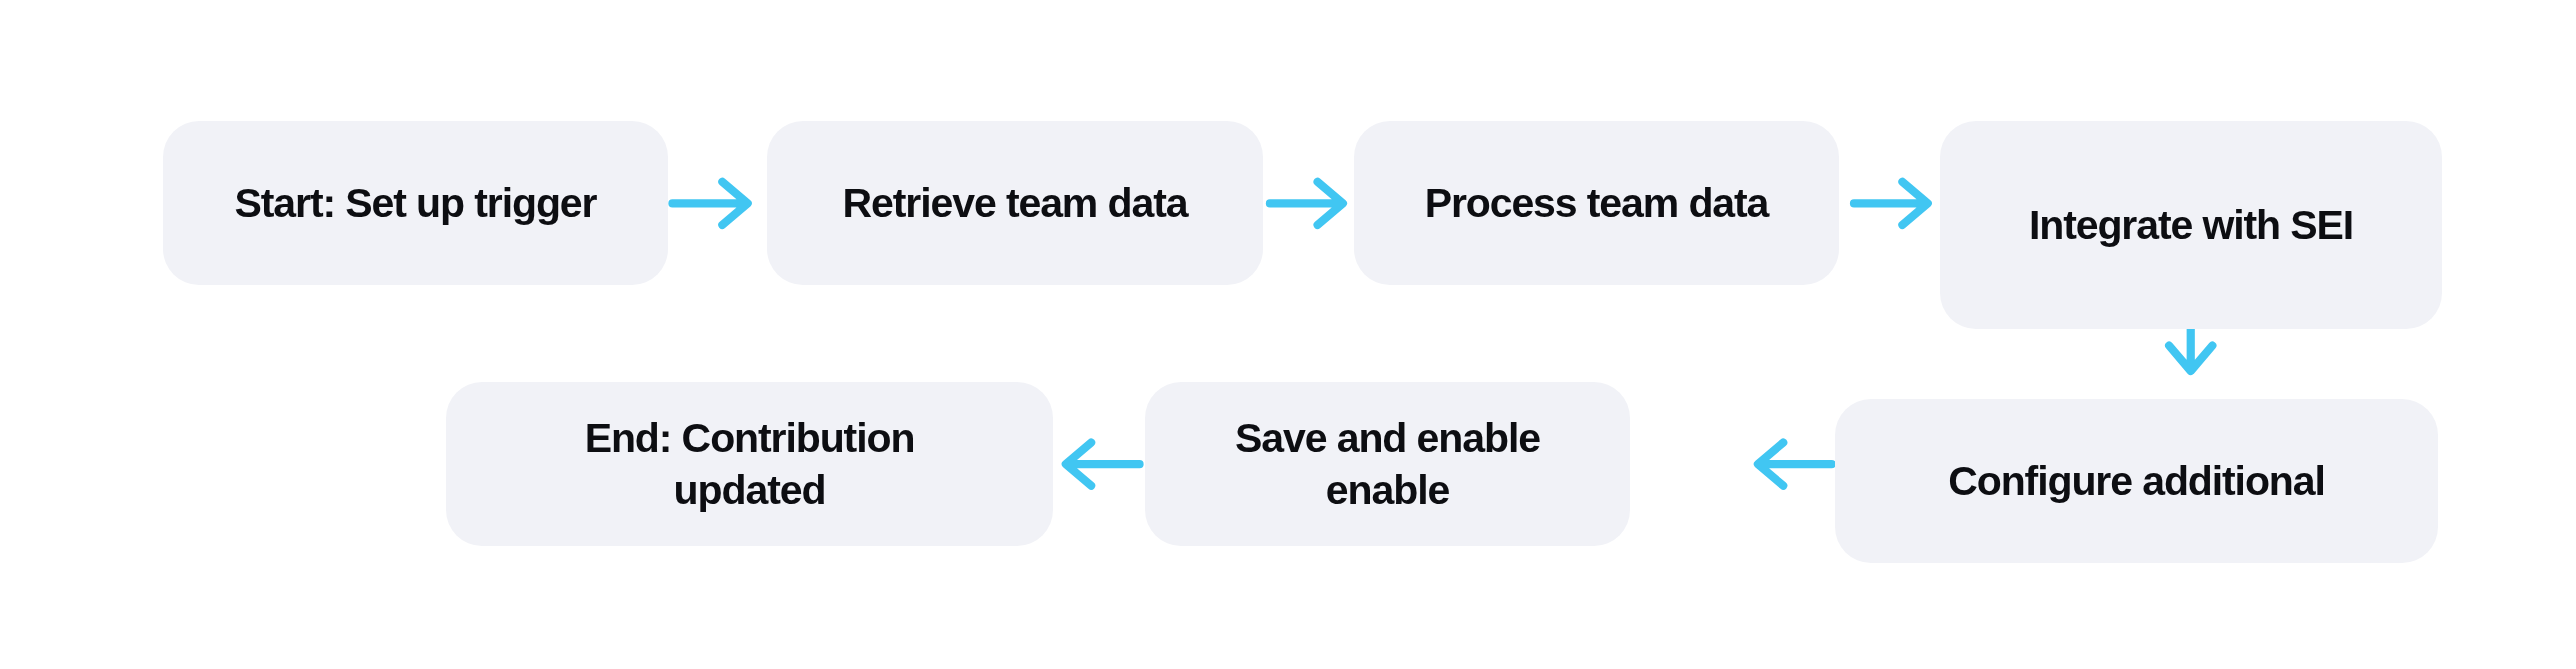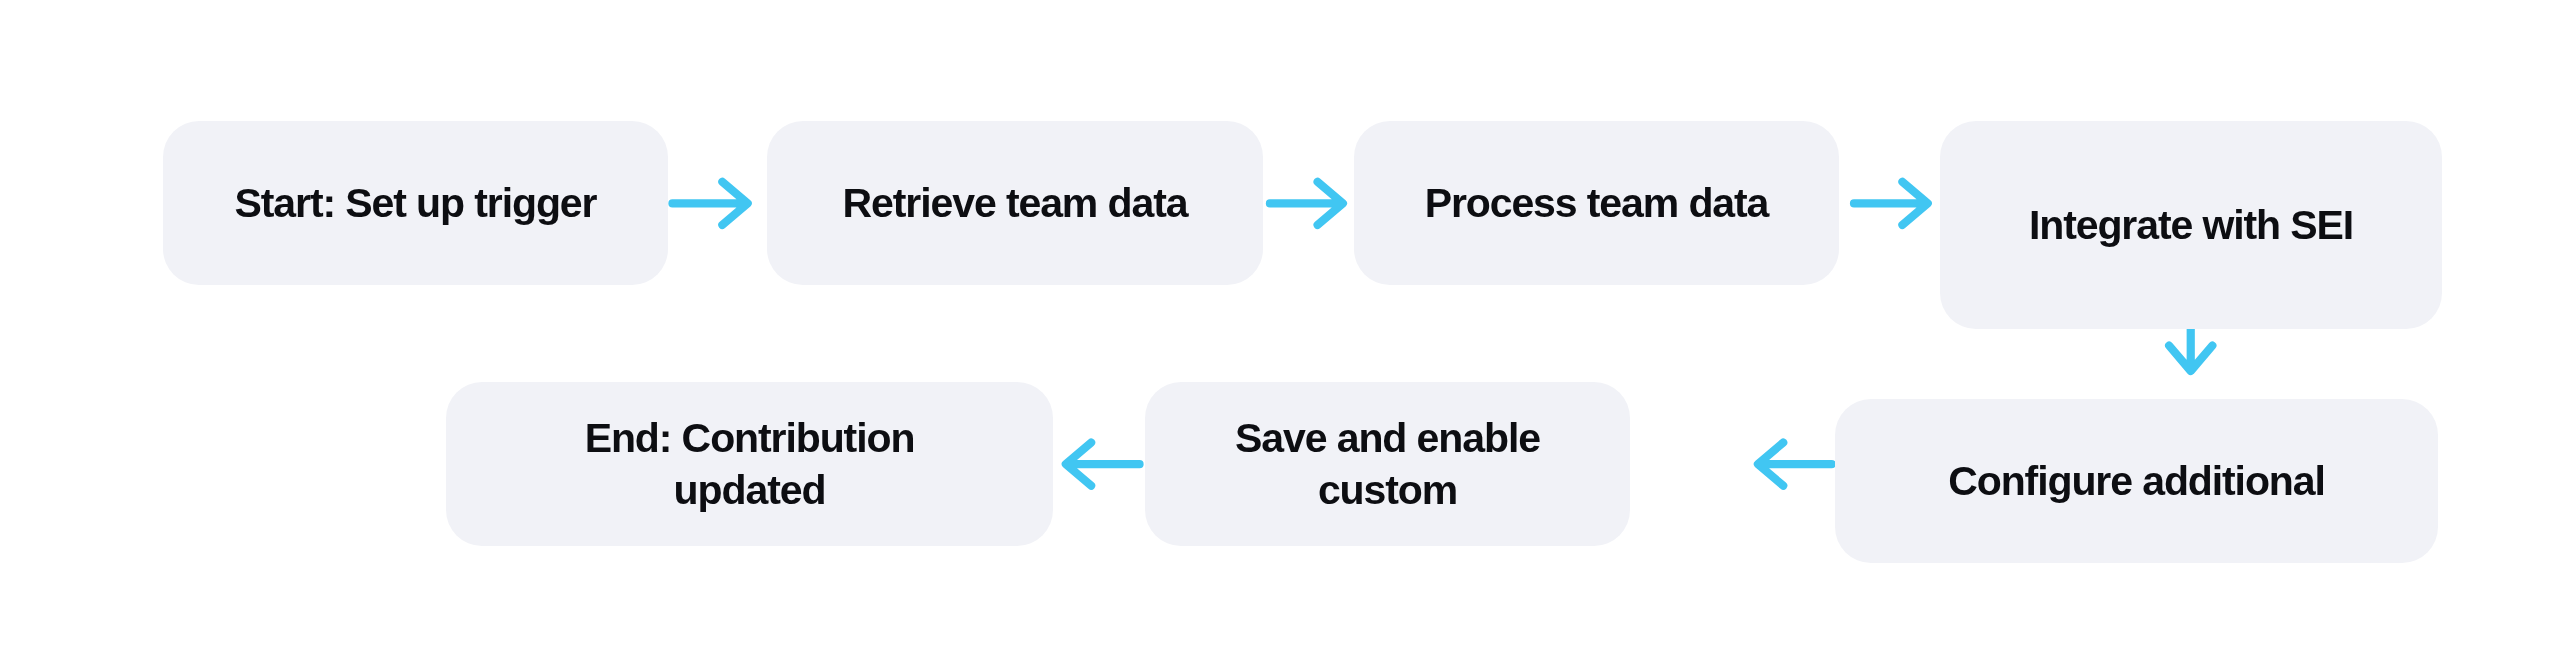--- a/index.html
+++ b/index.html
@@ -100,21 +100,21 @@
   <div class="node n-end">
     <span class="node-label multiline">
       <span class="line">End: Contribution</span>
       <span class="line">updated</span>
     </span>
   </div>
 
   <div class="node n-save">
     <span class="node-label multiline">
       <span class="line">Save and enable</span>
-      <span class="line">custom</span>
+      <span class="line">enable</span>
     </span>
   </div>
 
   <div class="node n-configure">
     <span class="node-label multiline">
       <span class="line">Configure additional</span>
     </span>
   </div>
 
 </div>

